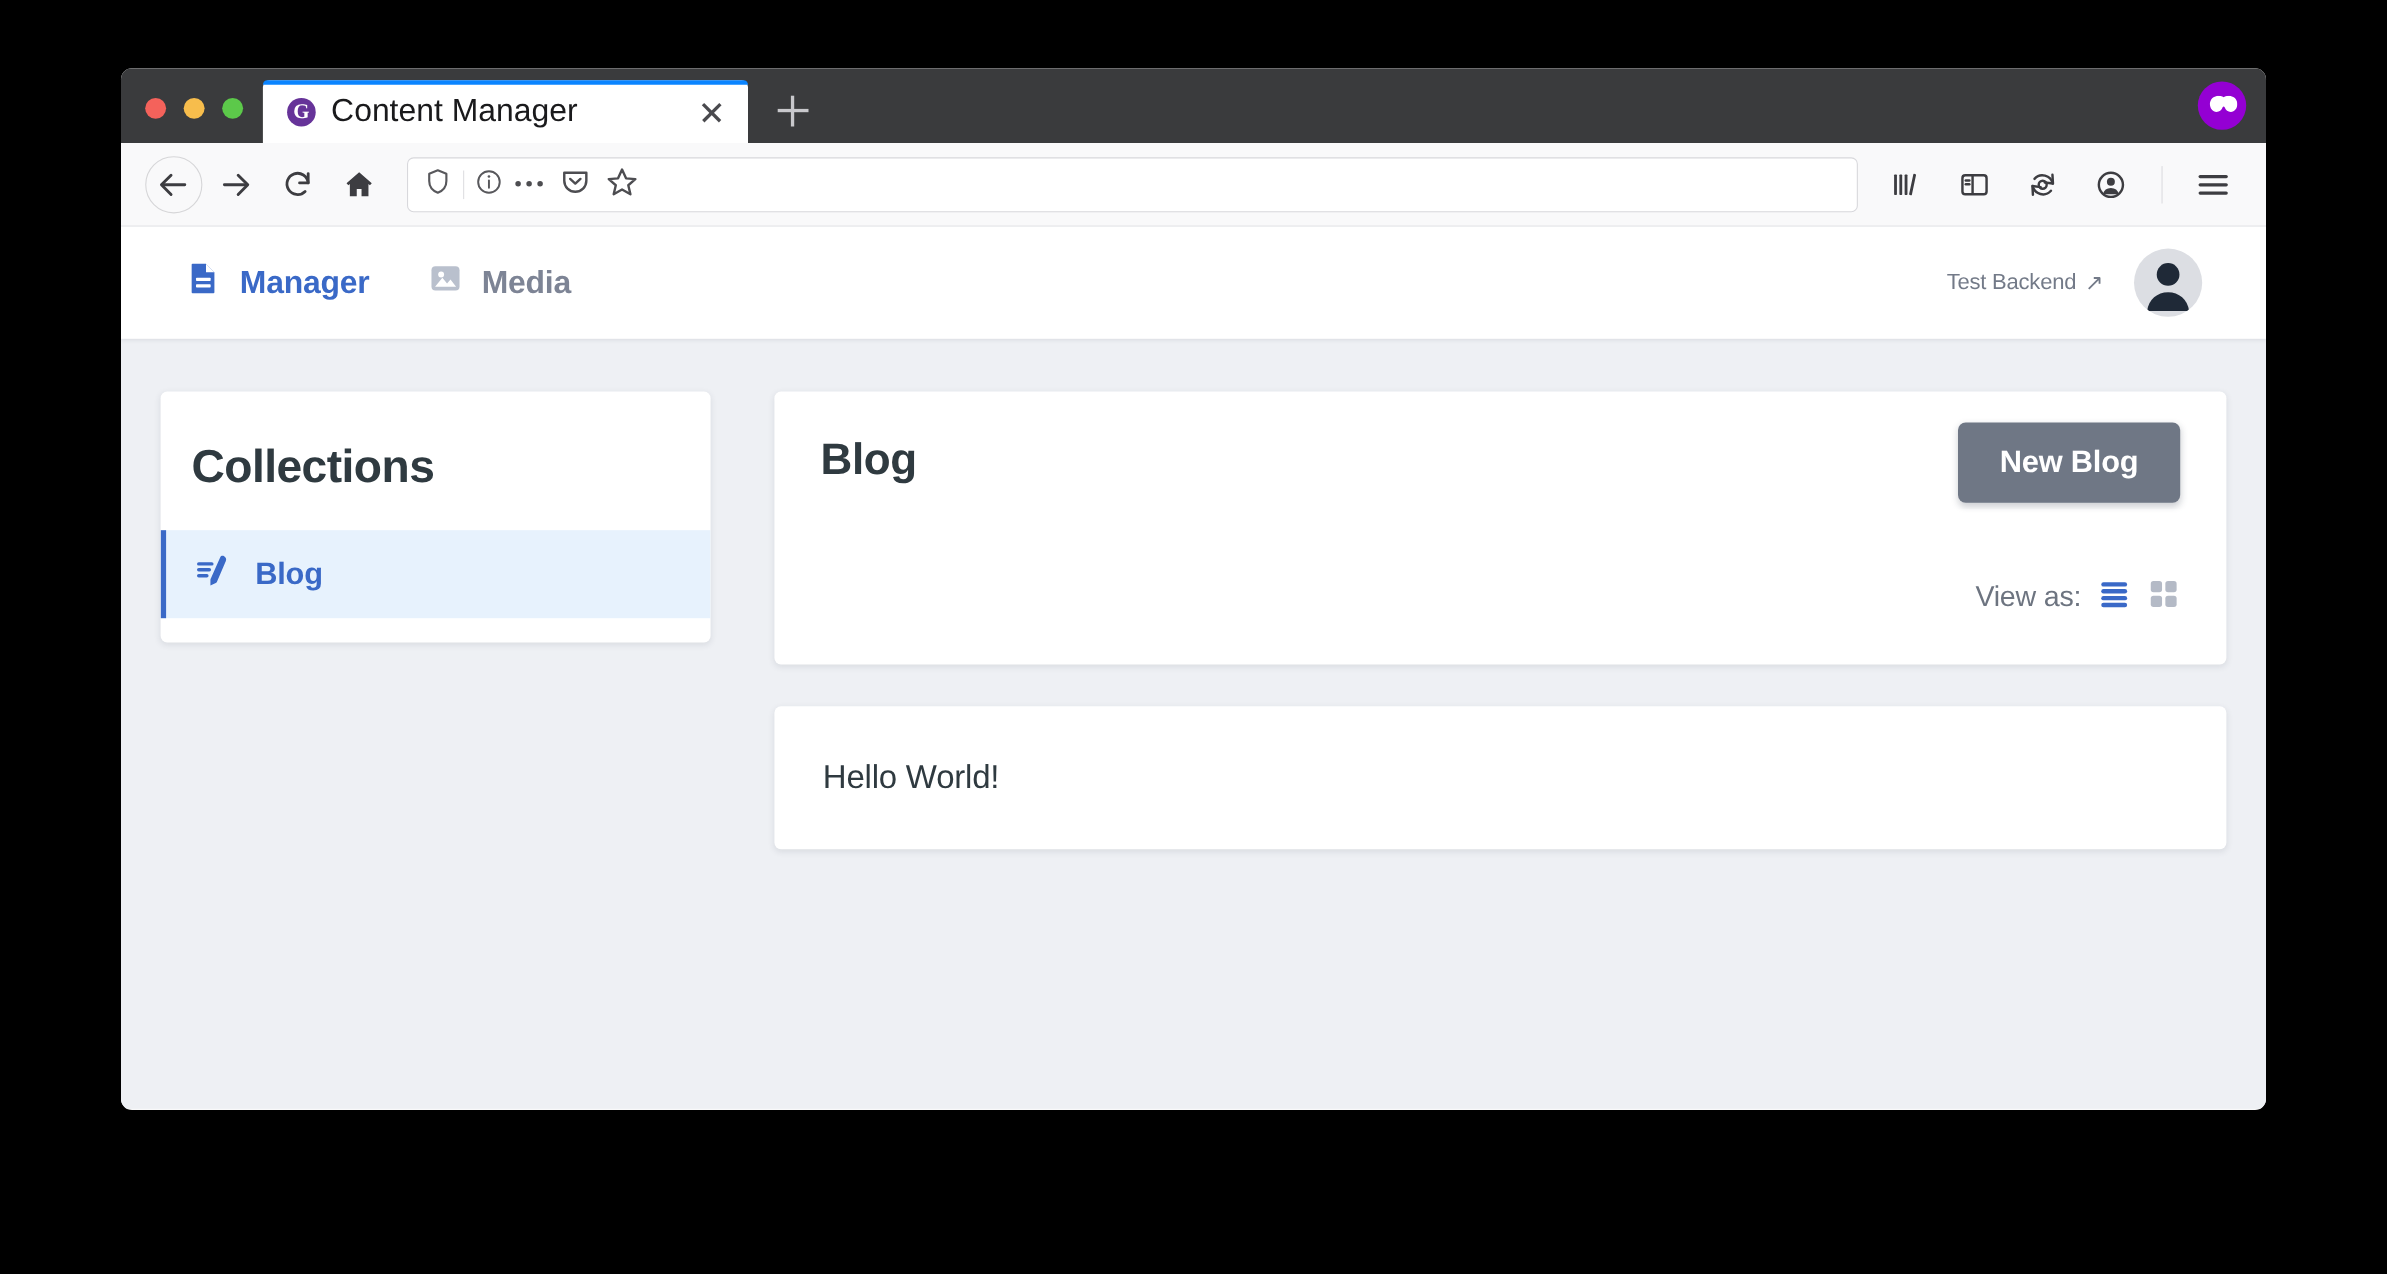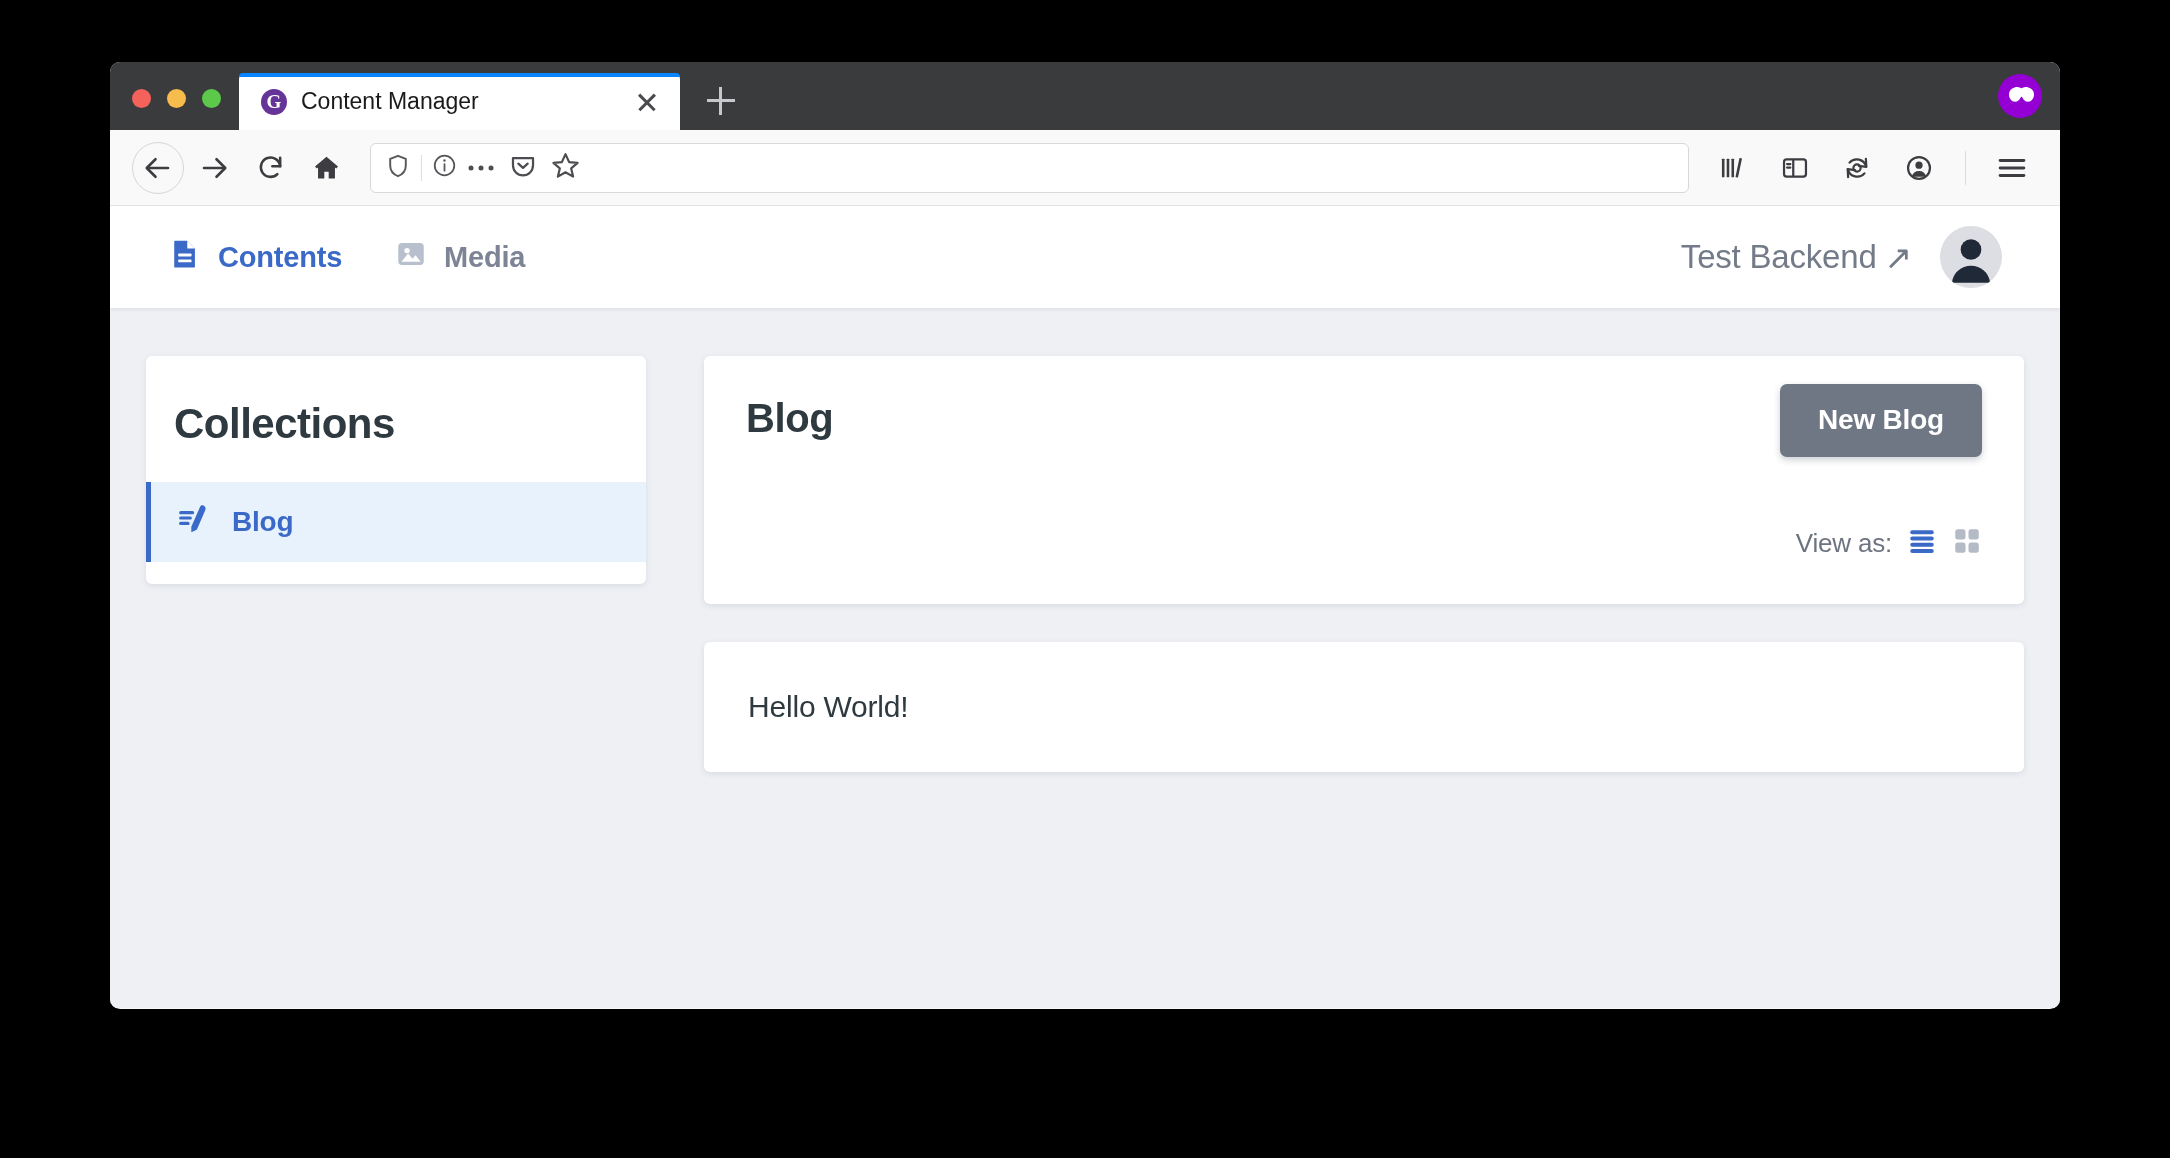--- a/index.html
+++ b/index.html
@@ -55,21 +55,21 @@
   }
   .tab-favicon {
     width: 26px; height: 26px; border-radius: 50%;
     background: #663399;
     display: flex; align-items: center; justify-content: center;
     color: #fff; font-size: 19px; font-weight: 700;
     font-family: "Liberation Serif", serif;
     line-height: 1;
   }
   .tab-title {
-    flex: 1; color: #1a1a1c; font-size: 23px;
+    flex: 1; color: #1a1a1c; font-size: 29px;
     white-space: nowrap; overflow: hidden; text-overflow: ellipsis;
   }
   .tab-close {
     width: 34px; height: 34px; position: relative; flex: none;
   }
   .tab-close::before, .tab-close::after {
     content: ""; position: absolute; left: 6px; top: 16px;
     width: 22px; height: 2.6px; background: #4a4a4e;
   }
   .tab-close::before { transform: rotate(45deg); }
@@ -161,21 +161,21 @@
     display: flex; align-items: center; gap: 14px;
     letter-spacing: -0.2px;
   }
   .caret {
     width: 0; height: 0;
     border-left: 9px solid transparent;
     border-right: 9px solid transparent;
     border-top: 11px solid #ffffff;
   }
   .backend-link {
-    font-size: 33px; color: #737a88; letter-spacing: -0.2px;
+    font-size: 20px; color: #737a88; letter-spacing: -0.2px;
     display: flex; align-items: center; gap: 8px;
   }
   .avatar {
     width: 62px; height: 62px; border-radius: 50%;
     background: #dcdee3;
     display: flex; align-items: flex-end; justify-content: center;
     overflow: hidden;
   }
 
   
@@ -403,21 +403,21 @@
 
         <div class="nav-link active">
           <span>
             <svg width="34" height="34" viewBox="0 0 24 24">
               <path d="M5 2.6h8.6L19 8.1V21a.6.6 0 0 1-.6.6H5a.6.6 0 0 1-.6-.6V3.2A.6.6 0 0 1 5 2.6z" fill="#3a69c7"></path>
               <path d="M13.6 2.6 19 8.1h-5.4z" fill="#ffffff"></path>
               <rect x="7.2" y="11.6" width="9.4" height="2.1" rx="0.5" fill="#ffffff"></rect>
               <rect x="7.2" y="15.8" width="9.4" height="2.1" rx="0.5" fill="#ffffff"></rect>
             </svg>
           </span>
-          <span>Contents</span>
+          <span>Manager</span>
         </div>
 
         <div class="nav-link muted">
           <span>
             <svg width="34" height="34" viewBox="0 0 24 24">
               <rect x="3" y="4.2" width="18" height="15.6" rx="2.6" fill="#b9c0cd"></rect>
               <circle cx="9.2" cy="9.6" r="1.9" fill="#ffffff"></circle>
               <path d="M5.3 17.4 10 11.6l3 3.7 2.2-2.5 3.6 4.6z" fill="#ffffff"></path>
             </svg>
           </span>

